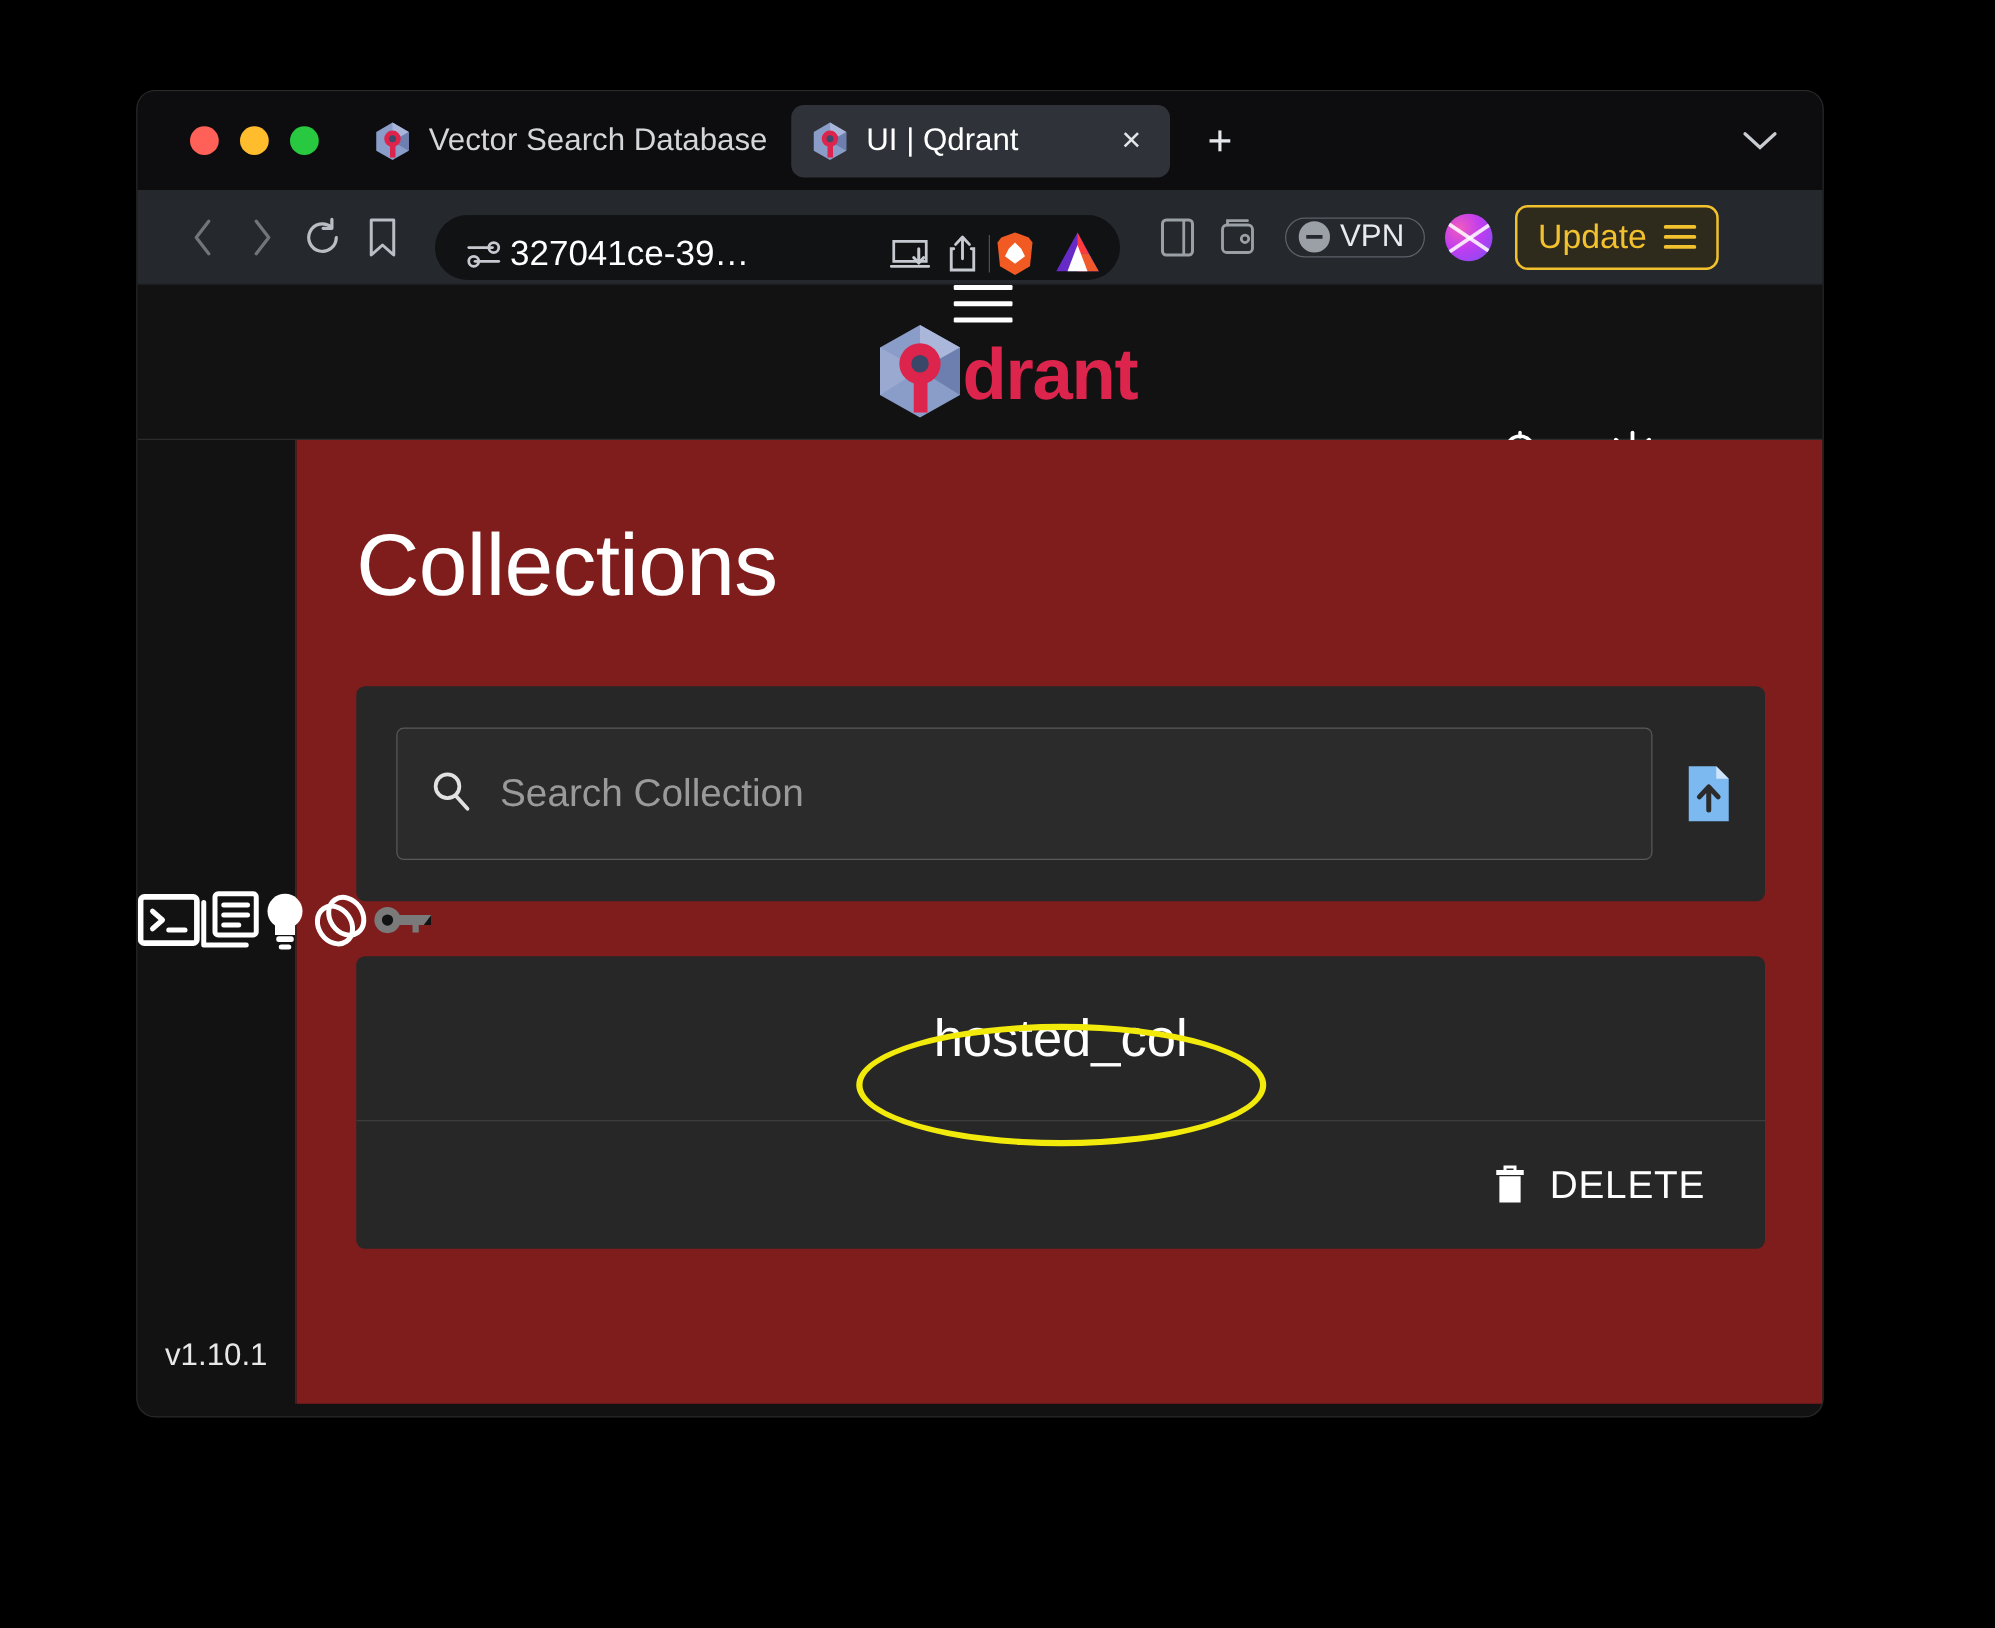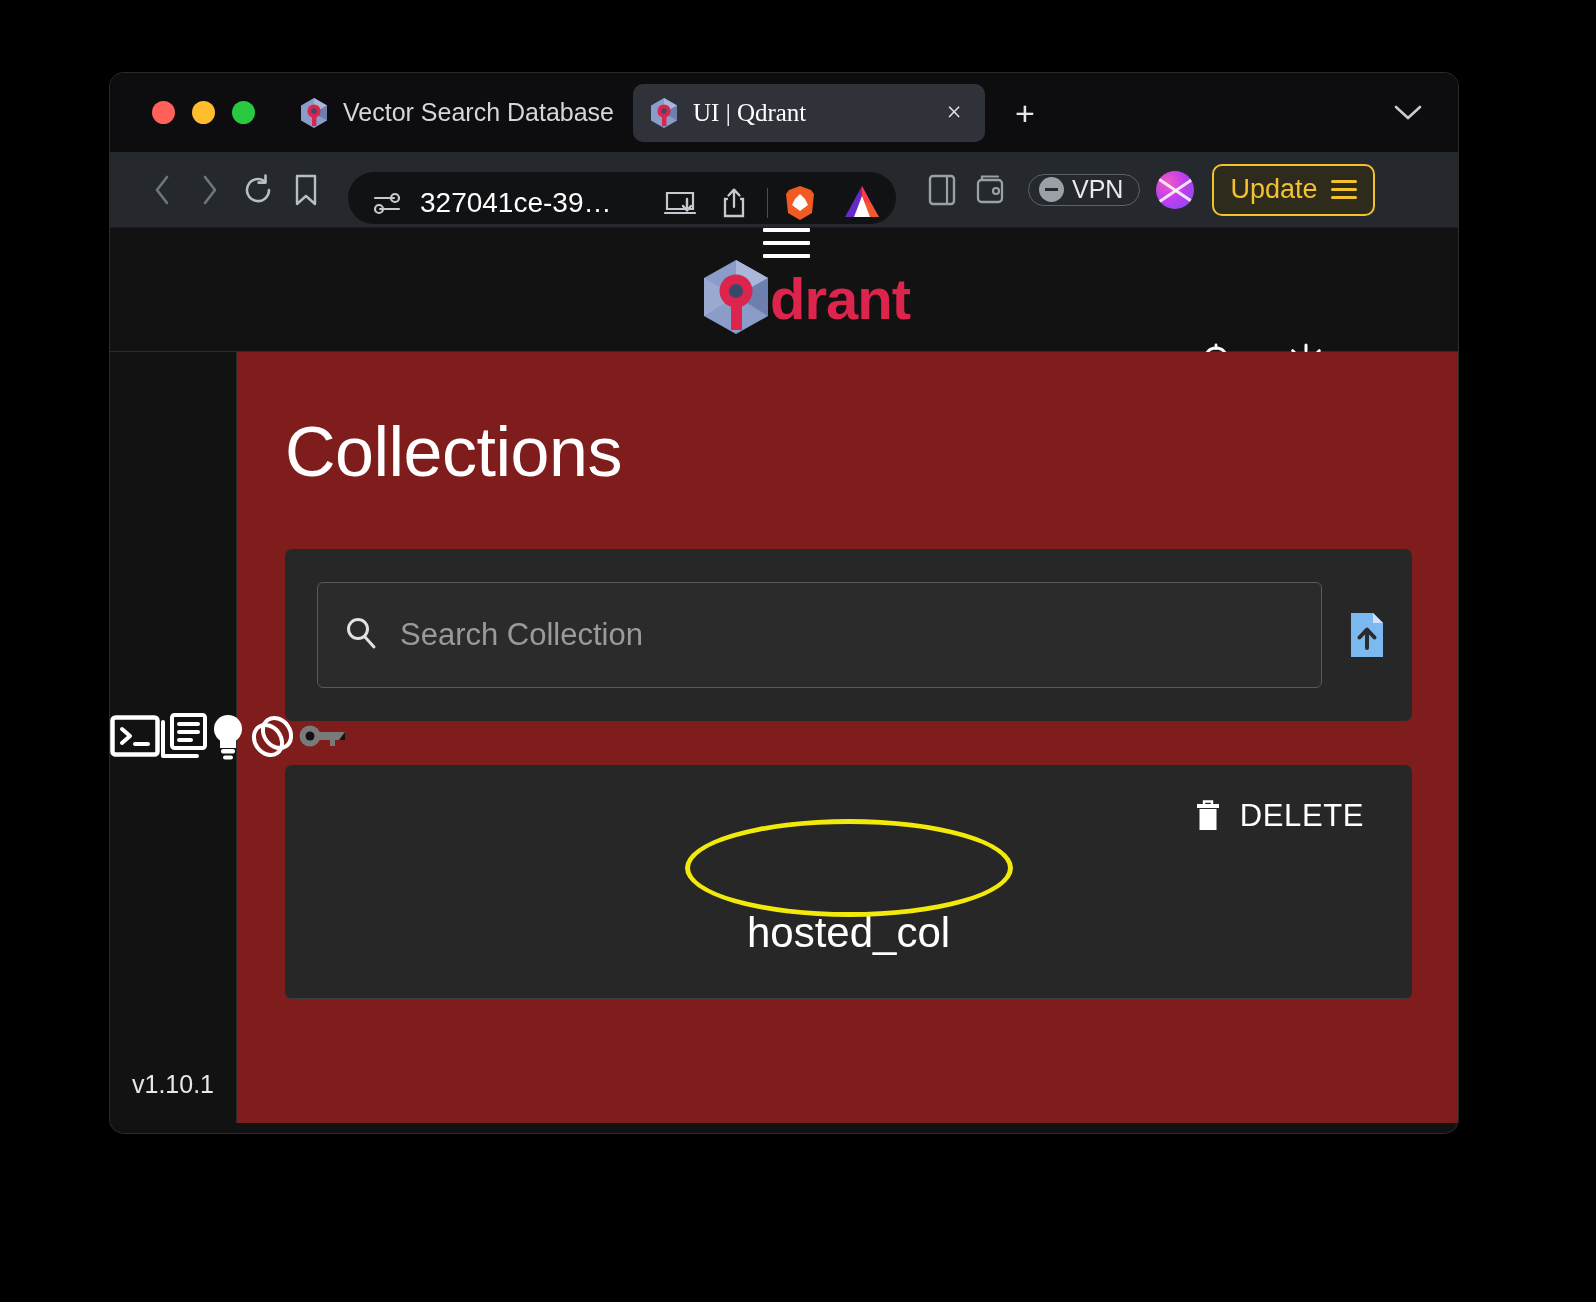--- a/index.html
+++ b/index.html
@@ -41,24 +41,23 @@
     border-radius: 10px;
     padding: 0 16px;
     gap: 14px;
     color: #d4d6da;
     font-size: 25px;
     white-space: nowrap;
     overflow: hidden;
   }
   .tab.inactive { width: 350px; background: transparent; }
   .tab.active {
-    width: 352px;
+    width: 303px;
     background: #2f3339;
     position: relative;
-    font-family: Liberation Serif, serif;
   }
   .tab-title { overflow: hidden; text-overflow: clip; flex: 1; }
   .tab.active .tab-title { color: #ffffff; }
 
   .qdrant-favicon {
     width: 30px; height: 32px;
     position: relative; flex: 0 0 auto;
   }
   .qdrant-favicon svg { display: block; }
 
@@ -100,21 +99,20 @@
 
   #url-bar {
     margin-left: 18px;
     height: 52px;
     flex: 0 0 auto;
     width: 548px;
     background: #111214;
     border-radius: 26px;
     display: flex; align-items: center;
     padding: 11px 14px 0 18px;
-    gap: 12px;
     margin-top: 16px;
   }
   #url-text {
     color: #ffffff;
     font-size: 28px;
     flex: 1;
     white-space: nowrap; overflow: hidden;
   }
   .url-icon { width: 42px; height: 42px; display:flex; align-items:center; justify-content:center; color:#c6cad0; flex:0 0 auto;}
   .url-sep { width: 1px; height: 30px; background: #4a4d52; flex: 0 0 auto; }
@@ -542,33 +540,33 @@
         <span id="upload-icon-btn">
           <svg width="42" height="50" viewBox="0 0 42 50">
             <path d="M5 3 H27 L37 13 V47 H5 Z" fill="#7cb9f0"></path>
             <polygon points="27,3 37,13 27,13" fill="#cfe4fb"></polygon>
             <path d="M21 38 V21 M13.5 27.5 L21 19.5 L28.5 27.5" fill="none" stroke="#2b2b2b" stroke-width="4" stroke-linecap="round" stroke-linejoin="round"></path>
           </svg>
         </span>
       </div>
 
       <div id="collection-card">
+        <div id="collection-name-row">
+          <span id="collection-name">hosted_col</span>
+        </div>
         <div id="collection-actions-row">
           <button id="delete-button">
             <span id="trash-icon">
               <svg width="26" height="32" viewBox="0 0 26 32">
                 <rect x="2" y="4" width="22" height="4" fill="#ffffff"></rect>
                 <path d="M9 4 V1.5 H17 V4" fill="none" stroke="#ffffff" stroke-width="2.4"></path>
                 <path d="M4.5 9 H21.5 V30 H4.5 Z" fill="#ffffff"></path>
               </svg>
             </span>
             <span>DELETE</span>
           </button>
         </div>
-        <div id="collection-name-row">
-          <span id="collection-name">hosted_col</span>
-        </div>
       </div>
     </div>
   </div>
 </div>
 
 <div id="annotation-ellipse"></div>
 
 </body></html>

